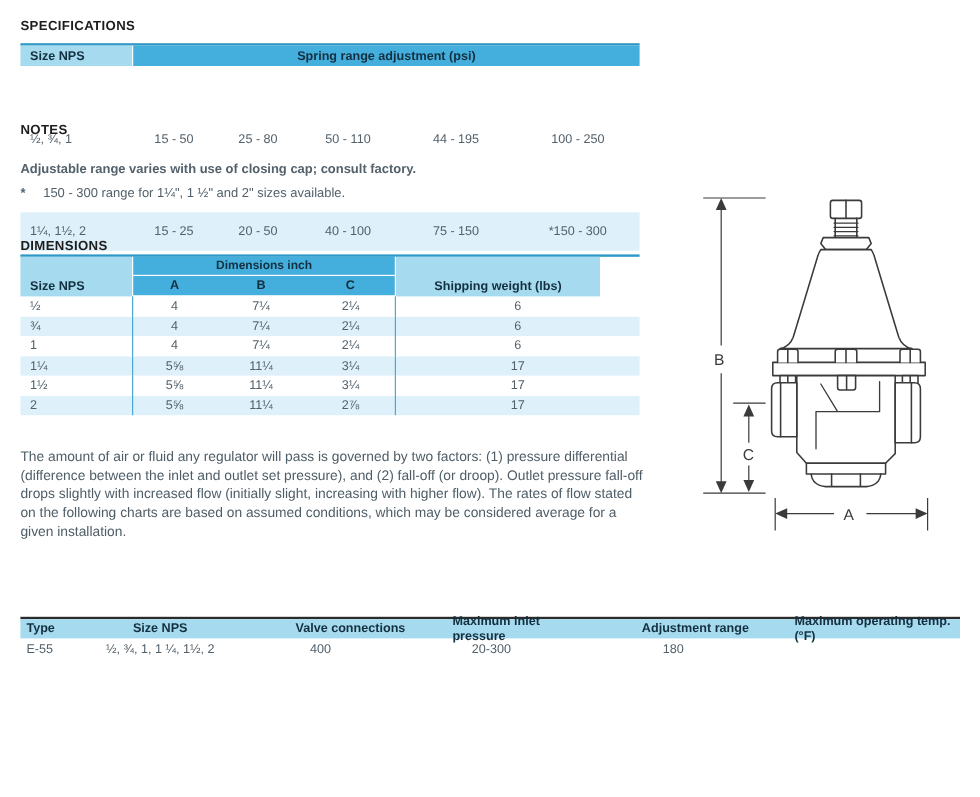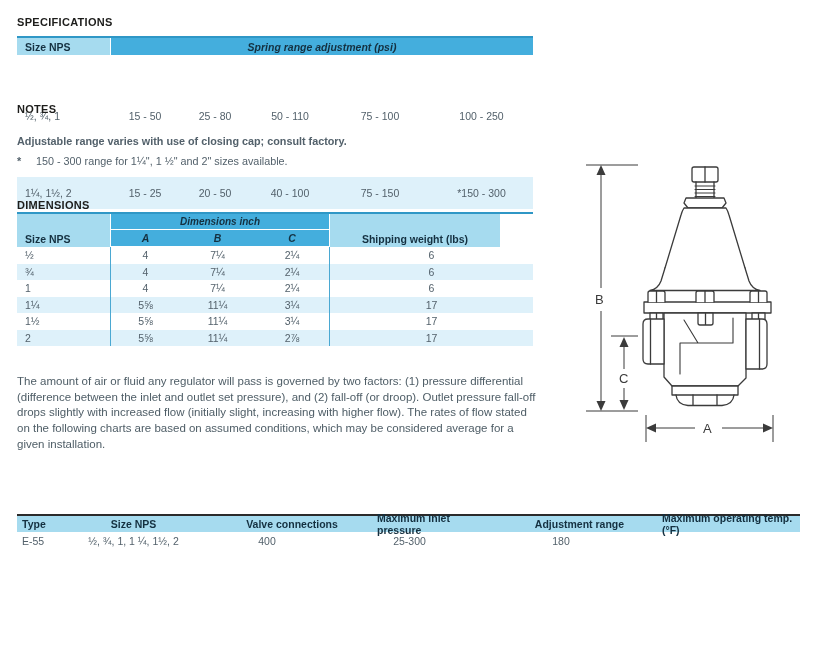--- a/index.html
+++ b/index.html
@@ -11,21 +11,21 @@
   .h-title {
     position:absolute; left:17px; font-size:11px; font-weight:700;
     color:#1d1d1b; letter-spacing:.3px;
   }
   
   .trow { display:flex; align-items:stretch; }
   .cell { display:flex; align-items:center; font-size:10.5px; color:#53616b; }
   .cell.ctr { justify-content:center; }
   .cell.bold { font-weight:700; color:#143040; }
   .lblue { background:#a6dbef; }
-  .mblue { background:#44aedd;font-style:italic; }
+  .mblue { background:#44aedd; }
   .rowblue { background:#def1fa; }
 
   
   .spec-table { position:absolute; left:17px; top:36px; width:516px; border-top:2px solid #2f97c6; }
   .spec-table .hdr { height:17px; }
   .spec-table .drow { height:32px;margin-top:45px; }
   .sc-size { width:93px; padding-left:8px; }
   .sc-c1 { width:70px; } .sc-c2 { width:70px; } .sc-c3 { width:80px; }
   .sc-c4 { width:100px; } .sc-c5 { width:103px; }
   .spec-span { width:423px; border-left:1px solid #fff; }
@@ -78,21 +78,21 @@
   <div class="spec-table">
     <div class="trow hdr">
       <div class="cell bold lblue sc-size">Size NPS</div>
       <div class="cell bold ctr mblue spec-span">Spring range adjustment (psi)</div>
     </div>
     <div class="trow drow">
       <div class="cell sc-size">½, ¾, 1</div>
       <div class="cell ctr sc-c1">15 - 50</div>
       <div class="cell ctr sc-c2">25 - 80</div>
       <div class="cell ctr sc-c3">50 - 110</div>
-      <div class="cell ctr sc-c4">75 - 100</div>
+      <div class="cell ctr sc-c4">44 - 195</div>
       <div class="cell ctr sc-c5">100 - 250</div>
     </div>
     <div class="trow drow rowblue">
       <div class="cell sc-size">1¼, 1½, 2</div>
       <div class="cell ctr sc-c1">15 - 25</div>
       <div class="cell ctr sc-c2">20 - 50</div>
       <div class="cell ctr sc-c3">40 - 100</div>
       <div class="cell ctr sc-c4">75 - 150</div>
       <div class="cell ctr sc-c5">*150 - 300</div>
     </div>
@@ -186,21 +186,21 @@
       <div class="cell bold ctr mc-1">Size NPS</div>
       <div class="cell bold ctr mc-2">Valve connections</div>
       <div class="cell bold ctr mc-3">Maximum inlet pressure</div>
       <div class="cell bold ctr mc-4">Adjustment range</div>
       <div class="cell bold ctr mc-5">Maximum operating temp. (°F)</div>
     </div>
     <div class="trow drow">
       <div class="cell mc-0">E-55</div>
       <div class="cell ctr mc-1">½, ¾, 1, 1 ¼, 1½, 2</div>
       <div class="cell ctr mc-3">400</div>
-      <div class="cell ctr mc-4">25-300</div>
+      <div class="cell ctr mc-4">20-300</div>
       <div class="cell ctr mc-5">180</div>
     </div>
   </div>
 
   <svg class="diagram" viewBox="0 0 220 310" width="220" height="310">
 
     <g stroke="#3b3b3b" stroke-width="1" fill="none">
       <path d="M6,20 H58 M6,266 H58"></path>
       <path d="M21,27 V143 M21,166 V259"></path>
       <path d="M31,191 H58"></path>

